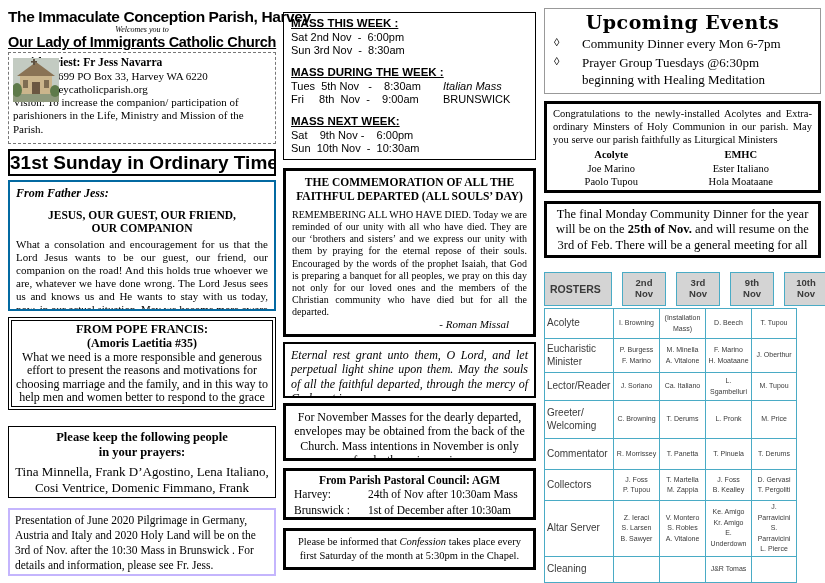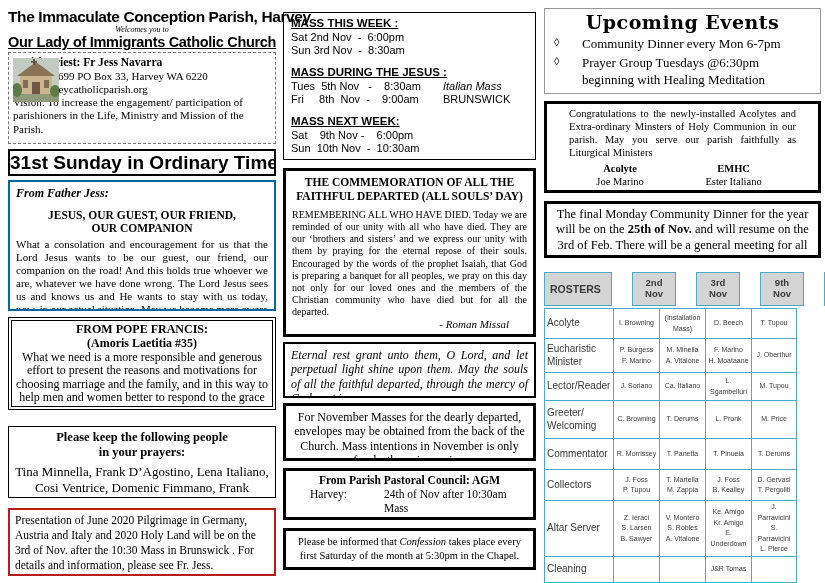--- a/index.html
+++ b/index.html
@@ -29,68 +29,68 @@
   .fj-box{margin-top:4px;border:2px solid #0369a1;height:131px;padding:4px 6px;}
   .fj-heading{font-weight:bold;font-style:italic;font-size:12px;}
   .fj-title{text-align:center;font-weight:bold;font-size:11.5px;line-height:1.15;margin-top:8px;}
   .fj-body{font-size:11px;text-align:justify;line-height:1.18;margin-top:3px;}
   .pf-box{margin-top:6px;border:4px double #000;height:93px;text-align:center;padding:2px 4px;}
   .pf-title{font-weight:bold;font-size:12px;line-height:1.15;}
   .pf-body{font-size:12px;line-height:1.13;}
   .prayers-box{margin-top:16px;border:1px solid #000;height:72px;text-align:center;padding:3px 4px;}
   .prayers-title{font-weight:bold;font-size:12.5px;line-height:1.2;}
   .prayers-names{font-size:13px;line-height:1.25;margin-top:4px;}
-  .pilgrimage-box{margin-top:10px;border:2px solid #b91c1c;height:68px;padding:3px 5px;
+  .pilgrimage-box{margin-top:10px;border:2px solid #c4b5fd;height:68px;padding:3px 5px;
                   font-size:11.5px;line-height:1.3;}
 
   
   .mass-box{margin-top:12px;border:1px solid #000;height:148px;padding:4px 7px;
             font-family:"Liberation Sans",sans-serif;font-size:11px;line-height:1.2;}
   .mass-head{font-weight:bold;text-decoration:underline;font-size:11.5px;}
   .mass-gap{margin-top:9px;}
   .mass-line{white-space:pre;}
   .mass-row{display:flex;}
   .mass-row .mass-line{width:152px;flex:0 0 152px;}
   .mass-note.it{font-style:italic;}
   .comm-box{margin-top:8px;border:3px solid #000;height:169px;padding:4px 6px;}
   .comm-title{text-align:center;font-weight:bold;font-size:11.5px;line-height:1.25;}
   .comm-body{font-size:10px;text-align:justify;line-height:1.22;margin-top:5px;}
   .comm-attr{text-align:right;font-style:italic;font-size:11px;padding-right:18px;}
   .eternal-box{margin-top:5px;border:2px solid #000;height:56px;padding:4px 6px;
                font-style:italic;font-size:12px;line-height:1.2;text-align:justify;}
   .november-box{margin-top:5px;border:3px solid #000;height:58px;padding:4px 8px;
                 text-align:center;font-size:12px;line-height:1.2;}
-  .council-box{margin-top:7px;border:3px solid #000;height:52px;padding:3px 24px;font-size:11.5px;}
+  .council-box{margin-top:7px;border:3px solid #000;height:52px;padding:3px 8px;font-size:11.5px;}
   .council-title{text-align:center;font-weight:bold;font-size:11.5px;}
   .council-row{display:flex;margin-top:2px;line-height:1.2;}
   .council-label{width:74px;flex:0 0 74px;}
   .confession-box{margin-top:8px;border:3px solid #000;height:42px;padding:4px 10px;
                   text-align:center;font-size:10.5px;line-height:1.35;}
   .confession-box .it{font-style:italic;}
 
   
   .events-box{margin-top:8px;border:1px solid #999;height:86px;padding:2px 6px;}
   .events-title{text-align:center;font-family:"DejaVu Serif",serif;font-weight:bold;
                 font-size:19px;letter-spacing:0.5px;}
   .event-item{display:flex;font-size:13px;line-height:1.25;margin-top:3px;}
   .event-bullet{width:28px;flex:0 0 28px;padding-left:3px;font-size:11px;}
   .event-text{flex:1;}
-  .congrats-box{margin-top:7px;border:3px solid #000;height:92px;padding:3px 22px;font-size:10.5px;}
+  .congrats-box{margin-top:7px;border:3px solid #000;height:92px;padding:3px 6px;font-size:10.5px;}
   .congrats-body{text-align:justify;line-height:1.25;}
   .congrats-cols{display:flex;margin-top:2px;}
   .congrats-col{text-align:center;line-height:1.25;}
   .congrats-col.c1{flex:0 0 45%;}
   .congrats-col.c2{flex:1;}
   .congrats-col-title{font-weight:bold;}
   .dinner-box{margin-top:8px;border:3px solid #000;height:57px;padding:3px 8px;
               text-align:center;font-size:12.5px;line-height:1.22;}
   .dinner-box b{font-weight:bold;}
 
   .roster{margin-top:14px;width:252px;font-family:"Liberation Sans",sans-serif;color:#3a3a3a;}
-  .roster-header{display:grid;grid-template-columns:68px 44px 44px 44px 44px;gap:20px;}
+  .roster-header{display:grid;grid-template-columns:68px 44px 44px 44px 44px;gap:10px;}
   .hcell{border:1px solid #4aabc5;background:#d4d4d4;box-sizing:border-box;height:34px;
          display:flex;align-items:center;justify-content:center;text-align:center;
          font-weight:bold;font-size:9.5px;line-height:1.15;white-space:pre-line;}
   .hcell.first{justify-content:flex-start;padding-left:5px;font-size:10.5px;text-align:left;}
   table.roster-body{border-collapse:collapse;table-layout:fixed;width:252px;margin-top:2px;}
   table.roster-body td{border:1px solid #4aabc5;vertical-align:middle;box-sizing:border-box;padding:1px 2px;}
   td.rlabel{font-size:10px;padding-left:4px;white-space:pre-line;line-height:1.25;}
   td.rcell{text-align:center;font-size:7px;line-height:1.5;white-space:pre-line;}
 </style>
 </head>
@@ -116,21 +116,21 @@
         <rect x="18" y="3" width="6" height="1.6" fill="#5f5142"></rect>
         <rect x="19" y="24" width="8" height="12" fill="#6b5742"></rect>
         <rect x="10" y="22" width="5" height="8" fill="#7e6c52"></rect>
         <rect x="31" y="22" width="5" height="8" fill="#7e6c52"></rect>
         <ellipse cx="4" cy="32" rx="5" ry="7" fill="#5e7a4a"></ellipse>
         <ellipse cx="42" cy="33" rx="5" ry="6" fill="#5e7a4a"></ellipse>
       </svg>
       <div class="priest-name">Parish Priest: Fr Jess Navarra</div>
       <div>Ph:9729 1699     PO Box 33,  Harvey WA 6220</div>
       <div>www.harveycatholicparish.org</div>
-      <div><span class="vision-label">Vision:</span><span> To increase the engagement/ participation of parishioners in the  Life, Ministry and Mission of the Parish.</span></div>
+      <div><span class="vision-label">Vision:</span><span> To increase the companion/ participation of parishioners in the  Life, Ministry and Mission of the Parish.</span></div>
     </div>
 
     <div class="sunday-banner box">31st Sunday in Ordinary Time</div>
 
     <div class="fj-box box">
       <div class="fj-heading">From Father Jess:</div>
       <div class="fj-title pre">JESUS, OUR GUEST, OUR FRIEND,
 OUR COMPANION</div>
       <div class="fj-body">What a consolation and encouragement for us that the Lord Jesus wants to be our guest, our friend, our companion on the road! And this holds true whoever we are, whatever we have done wrong. The Lord Jesus sees us and knows us and He wants to stay with us today, now, in our actual situation.  May we become more aware of His offer and accept it with great joy.</div>
     </div>
@@ -150,21 +150,21 @@
     <div class="pilgrimage-box box">Presentation of June 2020 Pilgrimage in Germany, Austria and Italy and 2020 Holy Land will be on the 3rd of Nov.  after the 10:30 Mass in Brunswick .   For details and information, please see  Fr. Jess.</div>
   </div>
 
   <div class="col col-mid">
 
     <div class="mass-box box">
       <div class="mass-head">MASS THIS WEEK :</div>
       <div class="mass-line">Sat 2nd Nov  -  6:00pm</div>
       <div class="mass-line">Sun 3rd Nov  -  8:30am</div>
 
-      <div class="mass-head mass-gap">MASS DURING THE JESUS :</div>
+      <div class="mass-head mass-gap">MASS DURING THE WEEK :</div>
       <div class="mass-row">
         <span class="mass-line">Tues  5th Nov   -    8:30am</span>
         <span class="mass-note it">Italian Mass</span>
       </div>
       <div class="mass-row">
         <span class="mass-line">Fri     8th  Nov  -    9:00am</span>
         <span class="mass-note">BRUNSWICK</span>
       </div>
 
       <div class="mass-head mass-gap">MASS NEXT WEEK:</div>

